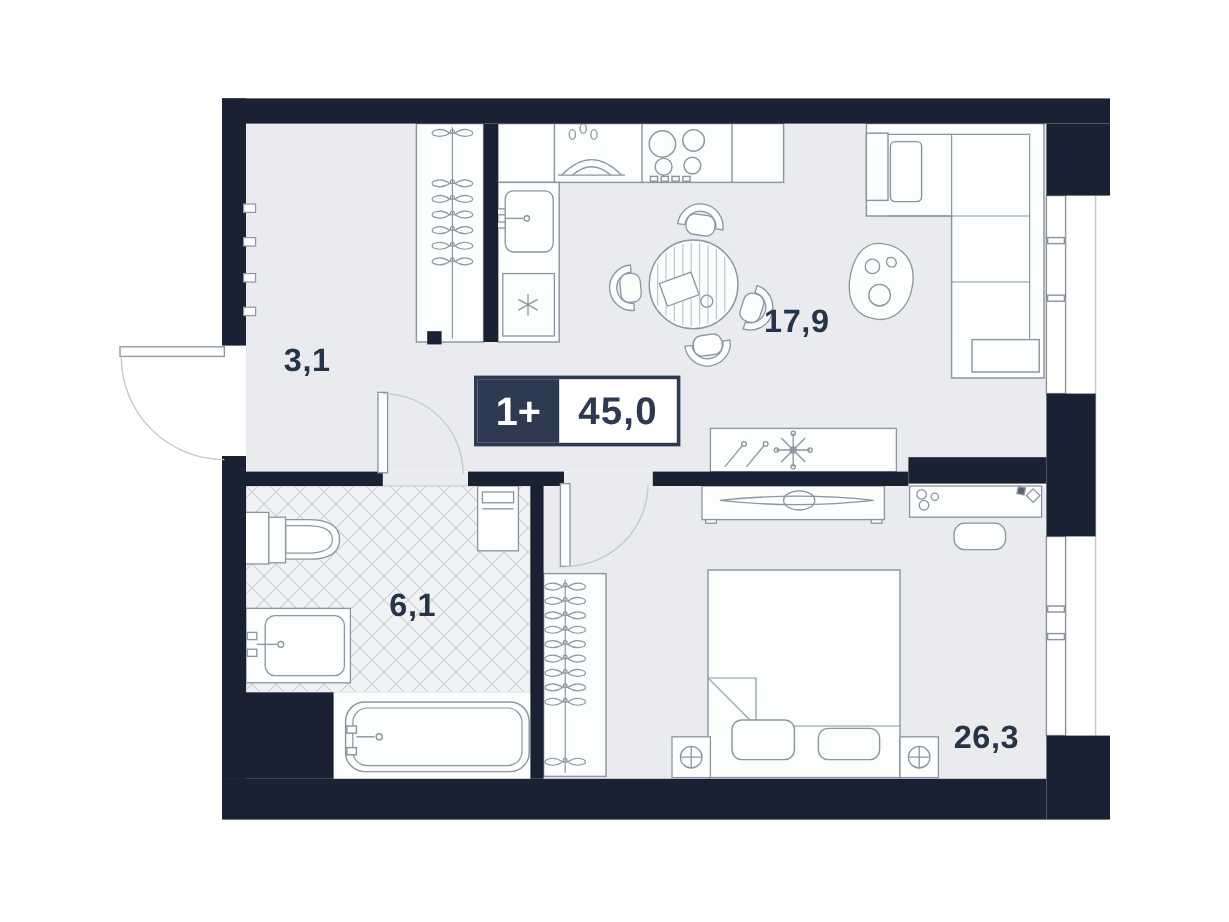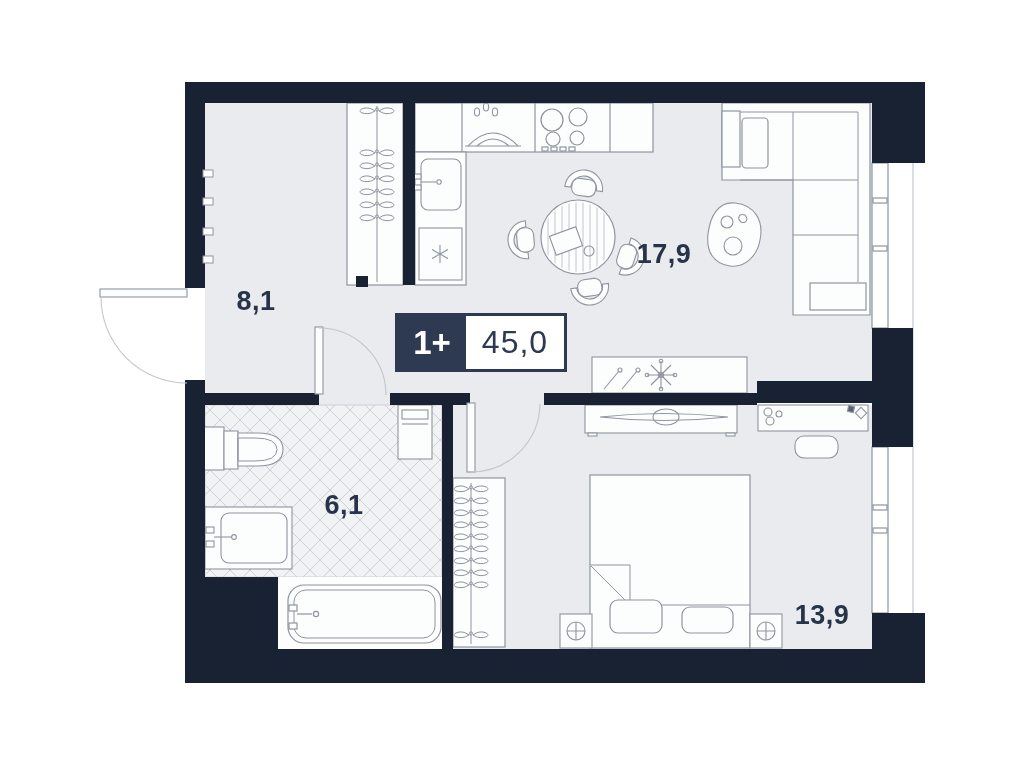--- a/index.html
+++ b/index.html
@@ -10,21 +10,21 @@
   #canvas{position:relative;width:1024px;height:768px;background:#fff;overflow:hidden;
           font-family:"Liberation Sans", sans-serif;}
   #plan-svg{position:absolute;left:0;top:0;}
   .room-label{position:absolute;transform:translate(-50%,-50%);color:var(--text);
               font-size:27px;font-weight:700;letter-spacing:.5px;white-space:nowrap;}
   #area-badge{position:absolute;left:395px;top:313px;width:172px;height:59px;
               display:flex;box-sizing:border-box;border:3px solid var(--badge);background:#fff;}
   #badge-type{width:68px;background:var(--badge);color:#fff;display:flex;align-items:center;
               justify-content:center;font-size:33px;font-weight:700;}
   #badge-area{flex:1;display:flex;align-items:center;justify-content:center;
-              color:var(--badge);font-size:32px;font-weight:400;letter-spacing:1px;}
+              color:var(--badge);font-size:32px;font-weight:700;letter-spacing:1px;}
 </style>
 </head>
 <body>
 
 <div id="canvas">
 
 <svg id="plan-svg" width="1024" height="768" viewBox="0 0 1024 768">
   <defs>
     <pattern id="tiles" width="20" height="20" patternUnits="userSpaceOnUse">
       <rect width="20" height="20" fill="var(--tile)"></rect>
@@ -287,22 +287,22 @@
   <g fill="var(--fixture)" stroke="var(--line)" stroke-width="1.1">
     <rect x="315" y="327" width="8" height="67"></rect>
     <path d="M 319,328 A 67 67 0 0 1 386,395" fill="none" stroke="var(--soft-line)"></path>
   </g>
   <g fill="var(--fixture)" stroke="var(--line)" stroke-width="1.1">
     <rect x="467" y="403" width="8" height="69"></rect>
     <path d="M 471,472 A 69 69 0 0 0 540,404" fill="none" stroke="var(--soft-line)"></path>
   </g>
 </svg>
 
-  <div class="room-label" style="left:256px;top:301px">8,1</div>
-  <div class="room-label" style="left:664px;top:254px">17,9</div>
+  <div class="room-label" style="left:256px;top:301px">3,1</div>
+  <div class="room-label" style="left:664px;top:268px">17,9</div>
   <div class="room-label" style="left:344px;top:505px">6,1</div>
-  <div class="room-label" style="left:822px;top:615px">13,9</div>
+  <div class="room-label" style="left:822px;top:615px">26,3</div>
 
   <div id="area-badge">
     <div id="badge-type">1+</div>
     <div id="badge-area">45,0</div>
   </div>
 </div>
 
 </body></html>

